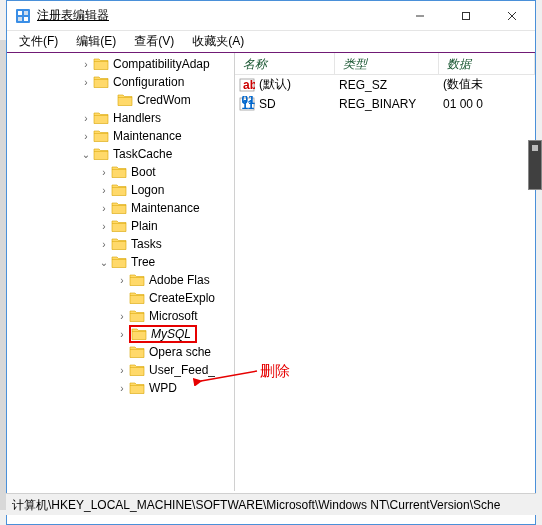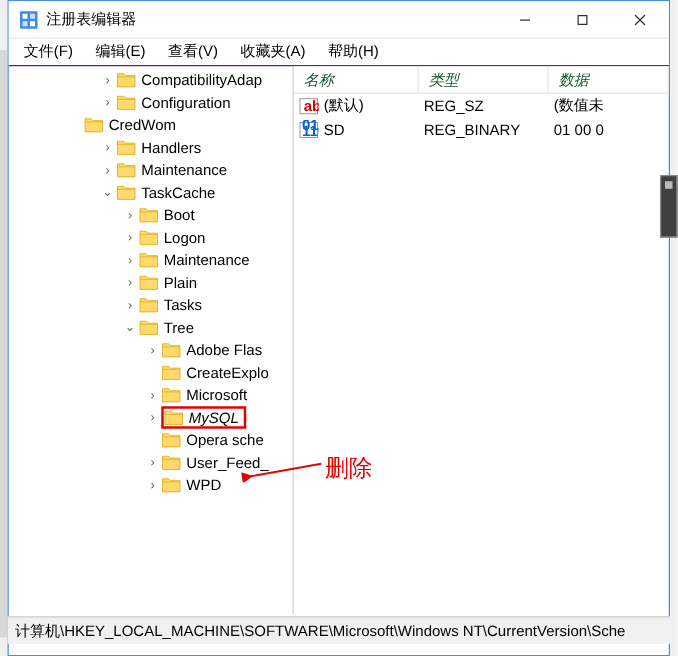--- a/index.html
+++ b/index.html
@@ -1,21 +1,21 @@
 <!DOCTYPE html>
 <html><head>
 <meta charset="utf-8">
 <style>
 * { margin: 0; padding: 0; box-sizing: border-box; font-family: "Microsoft YaHei", "Segoe UI", sans-serif; font-size: 12px; }
 body { background: #f0f0f0; width: 542px; height: 525px; overflow: hidden; position: relative; }
 .outer-frame { position: absolute; left: 6px; top: 0; width: 530px; height: 525px; background: #fff; border: 1px solid #4a90d9; }
 .titlebar { height: 30px; display: flex; align-items: center; background: #fff; border-bottom: 1px solid #e5e5e5; }
 .titlebar-icon { width: 16px; height: 16px; margin: 0 6px 0 8px; display: inline-block; }
 .titlebar-icon svg { width: 16px; height: 16px; }
-.title-text { flex: 1; font-size: 12px; color: #000; }
+.title-text { flex: 1; font-size: 12px; color: #000; text-decoration: underline; }
 .win-btns { display: flex; height: 100%; }
 .win-btn { width: 46px; height: 30px; display: flex; align-items: center; justify-content: center; color: #333; }
 .menubar { height: 22px; display: flex; align-items: center; padding: 0 4px; background: #fff; border-bottom: 1px solid #701a75; gap: 2px; }
 .menu-item { padding: 2px 8px; }
 .content { display: flex; height: 438px; }
 .tree-pane { width: 228px; border-right: 1px solid #d0d0d0; overflow: hidden; padding: 2px 0; }
 .tree-row { display: flex; align-items: center; height: 18px; white-space: nowrap; padding-right: 2px; }
 .expander { width: 14px; text-align: center; color: #666; font-size: 10px; display: inline-block; flex-shrink: 0; }
 .folder-icon { width: 16px; height: 14px; display: inline-block; margin-right: 4px; flex-shrink: 0; }
 .folder-icon svg { width: 16px; height: 14px; display: block; }
@@ -29,21 +29,21 @@
 .list-th.data { flex: 1; }
 .list-rows { }
 .list-row { display: flex; height: 19px; align-items: center; }
 .list-cell { padding: 1px 0 1px 4px; overflow: hidden; white-space: nowrap; }
 .list-cell.name { width: 100px; display: flex; align-items: center; }
 .list-cell.type { width: 104px; }
 .list-cell.data { flex: 1; }
 .value-icon { width: 16px; height: 16px; display: inline-block; margin-right: 4px; flex-shrink: 0; }
 .statusbar { height: 22px; border-top: 1px solid #d0d0d0; background: #f0f0f0; padding: 3px 6px; white-space: nowrap; overflow: hidden; position: absolute; left: 6px; bottom: 10px; width: 530px; }
 .annotation-arrow { position: absolute; left: 193px; top: 366px; pointer-events: none; }
-.annotation-text { position: absolute; left: 260px; top: 362px; color: #e60000; font-size: 19px; pointer-events: none; }
+.annotation-text { position: absolute; left: 260px; top: 362px; color: #e60000; font-size: 15px; pointer-events: none; }
 .right-sidebar { position: absolute; right: 0; top: 140px; width: 14px; height: 50px; background: #404040; border: 1px solid #888; }
 .right-sidebar-inner { margin: 4px 3px; width: 6px; height: 6px; background: #bbb; }
 .left-strip { position: absolute; left: 0; top: 40px; width: 6px; height: 470px; background: #d8d8d8; }
 </style>
 </head>
 <body>
 
 <div class="left-strip"></div>
 
 <div class="outer-frame">
@@ -77,21 +77,20 @@
           </svg>
         </div>
     </div>
   </div>
 
   <div class="menubar">
     <span class="menu-item">文件(F)</span>
     <span class="menu-item">编辑(E)</span>
     <span class="menu-item">查看(V)</span>
     <span class="menu-item">收藏夹(A)</span>
-    <span class="menu-item">帮助(H)</span>
   </div>
 
   <div class="content">
     <div class="tree-pane" id="tree-pane">
         <div class="tree-row" style="padding-left: 72px;">
           <span class="expander">›</span>
           <span class="folder-icon">
             <svg viewBox="0 0 16 14">
               <path d="M1 2h5l1.5 1.5H15v9H1z" fill="#ffd96a" stroke="#d9a400" stroke-width="0.6"></path>
               <path d="M1 4.5h14" stroke="#d9a400" stroke-width="0.5"></path>
@@ -102,21 +101,21 @@
         <div class="tree-row" style="padding-left: 72px;">
           <span class="expander">›</span>
           <span class="folder-icon">
             <svg viewBox="0 0 16 14">
               <path d="M1 2h5l1.5 1.5H15v9H1z" fill="#ffd96a" stroke="#d9a400" stroke-width="0.6"></path>
               <path d="M1 4.5h14" stroke="#d9a400" stroke-width="0.5"></path>
             </svg>
           </span>
           <span class="tree-label">Configuration</span>
         </div>
-        <div class="tree-row" style="padding-left: 46px;">
+        <div class="tree-row" style="padding-left: 84px; margin-left: 12px;">
           <span class="expander"></span>
           <span class="folder-icon">
             <svg viewBox="0 0 16 14">
               <path d="M1 2h5l1.5 1.5H15v9H1z" fill="#ffd96a" stroke="#d9a400" stroke-width="0.6"></path>
               <path d="M1 4.5h14" stroke="#d9a400" stroke-width="0.5"></path>
             </svg>
           </span>
           <span class="tree-label">CredWom</span>
         </div>
         <div class="tree-row" style="padding-left: 72px;">

